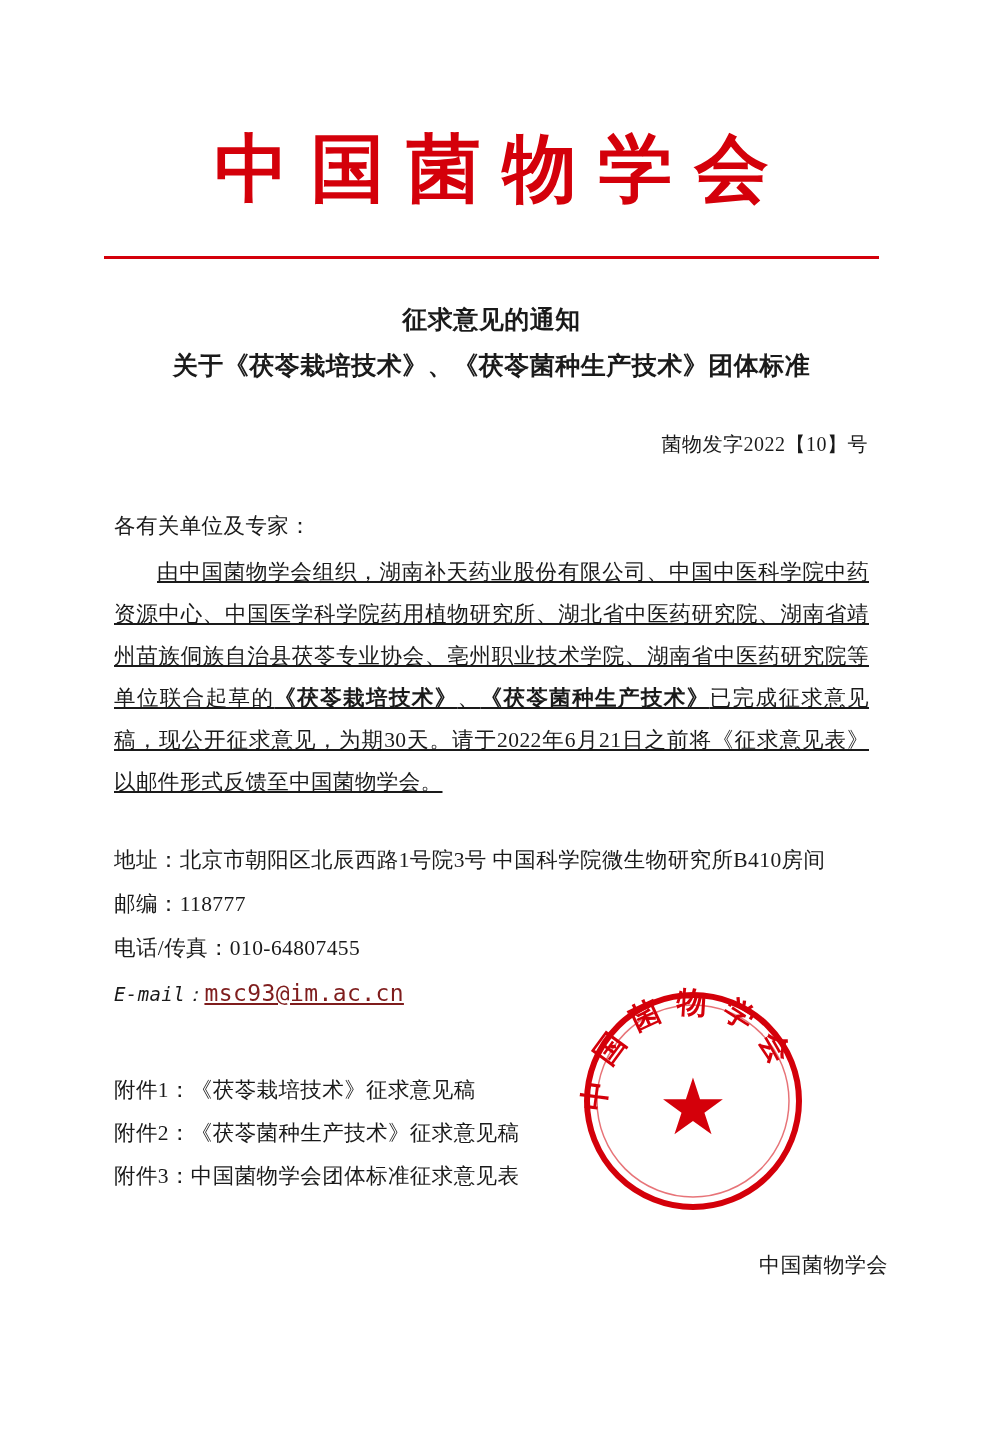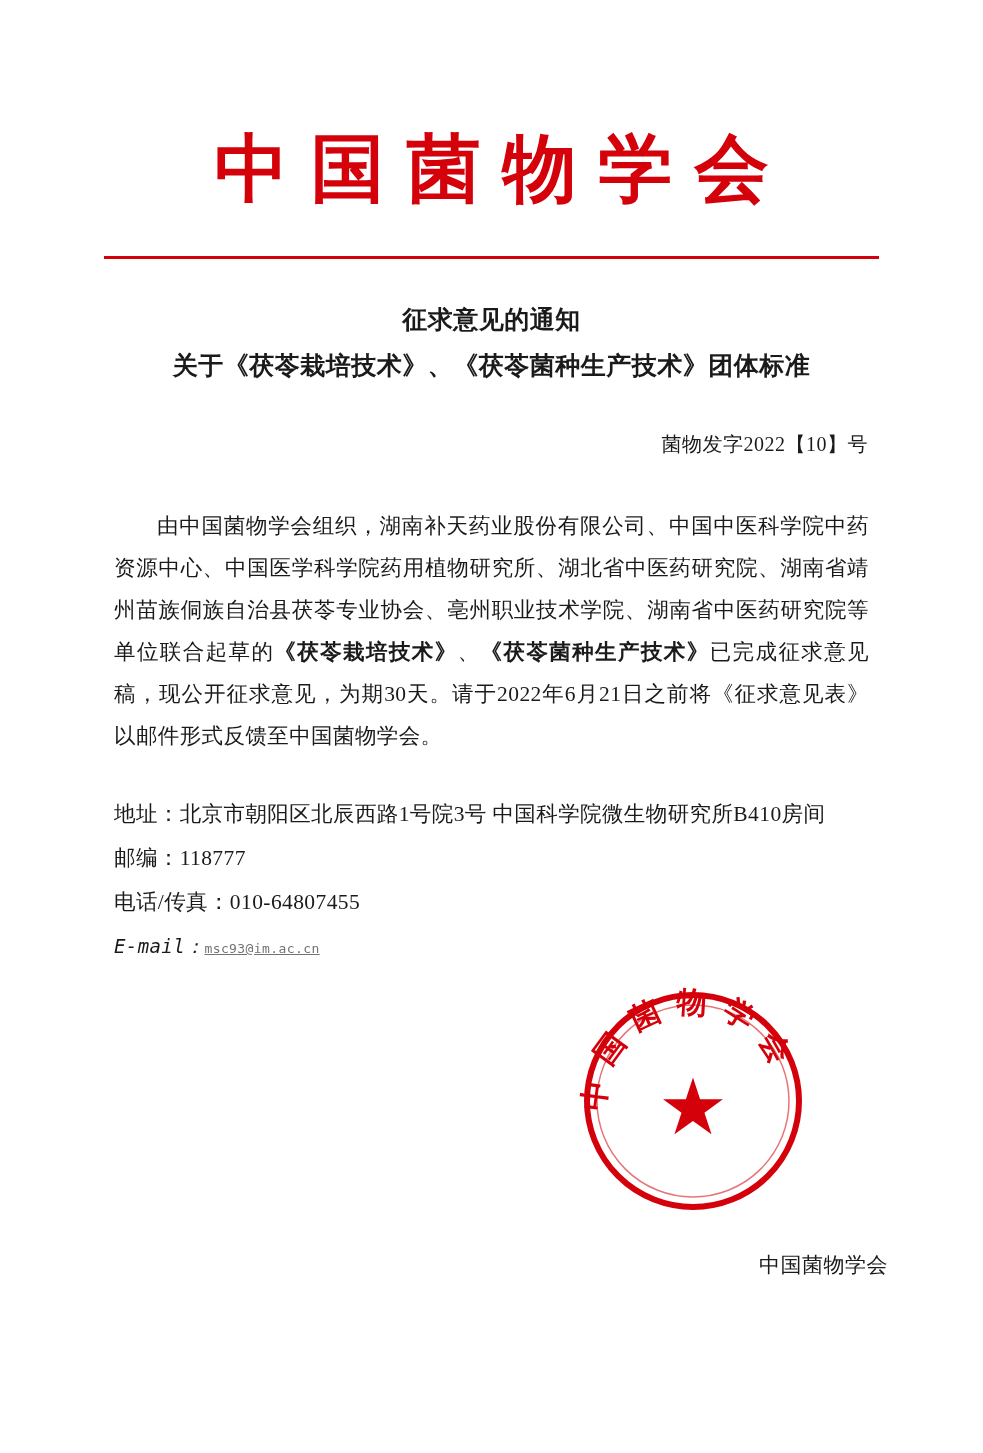--- a/index.html
+++ b/index.html
@@ -72,39 +72,40 @@
     line-height: 1.95;
     letter-spacing: 0.4px;
   }
   .salutation {
     margin-bottom: 4px;
   }
   .para {
     text-indent: 2em;
     text-align: justify;
     text-justify: inter-ideograph;
+    text-decoration: underline;
   }
   .para b { font-weight: 700; }
 
   .contact-block {
     margin: 34px auto 0 auto;
     width: 755px;
     font-size: 21.5px;
     line-height: 2.05;
     letter-spacing: 0.4px;
   }
   .mono-label {
     font-family: "DejaVu Sans Mono", "Liberation Mono", monospace;
     font-size: 19px;
     font-style: italic;
   }
   .email-link {
     font-family: "DejaVu Sans Mono", "Liberation Mono", monospace;
-    font-size: 13px;
-    color: #737373;
+    font-size: 23px;
+    color: #7f1d1d;
     text-decoration: underline;
   }
 
   .attachments {
     margin: 52px auto 0 auto;
     width: 755px;
     font-size: 21.5px;
     line-height: 2.0;
     letter-spacing: 0.4px;
   }
@@ -146,30 +147,36 @@
   </div>
 
   <div class="doc-title">
     <div>征求意见的通知</div>
     <div>关于《茯苓栽培技术》、《茯苓菌种生产技术》团体标准</div>
   </div>
 
   <div class="doc-number">菌物发字2022【10】号</div>
 
   <div class="body-block">
+    <div class="salutation">各有关单位及专家：</div>
     <div class="para"><span>由中国菌物学会组织，湖南补天药业股份有限公司、中国中医科学院中药资源中心、中国医学科学院药用植物研究所、湖北省中医药研究院、湖南省靖州苗族侗族自治县茯苓专业协会、亳州职业技术学院、湖南省中医药研究院等单位联合起草的</span><b>《茯苓栽培技术》</b><span>、</span><b>《茯苓菌种生产技术》</b><span>已完成征求意见稿，现公开征求意见，为期30天。请于2022年6月21日之前将《征求意见表》以邮件形式反馈至中国菌物学会。</span></div>
   </div>
 
   <div class="contact-block">
     <div>地址：北京市朝阳区北辰西路1号院3号  中国科学院微生物研究所B410房间</div>
     <div>邮编：118777</div>
     <div>电话/传真：010-64807455</div>
     <div><span class="mono-label">E-mail：</span><a class="email-link" href="#">msc93@im.ac.cn</a></div>
   </div>
 
+  <div class="attachments">
+    <div>附件1：《茯苓栽培技术》征求意见稿</div>
+    <div>附件2：《茯苓菌种生产技术》征求意见稿</div>
+    <div>附件3：中国菌物学会团体标准征求意见表</div>
+  </div>
 
   <div class="seal-area">
     <svg class="seal" viewBox="0 0 230 230" aria-hidden="true">
       <defs>
         <path id="sealArc" d="M 115,115 m -88,0 a 88,88 0 1 1 176,0 a 88,88 0 1 1 -176,0"></path>
       </defs>
       <circle cx="115" cy="115" r="106" fill="none" stroke="#d4000a" stroke-width="6"></circle>
       <circle cx="115" cy="115" r="96" fill="none" stroke="#d4000a" stroke-width="1.5" opacity="0.55"></circle>
       <text font-family="'DejaVu Serif','Liberation Serif',serif" font-size="30" font-weight="700" fill="#d4000a" letter-spacing="14">
         <textPath href="#sealArc" startOffset="22%" text-anchor="middle">中国菌物学会</textPath>

